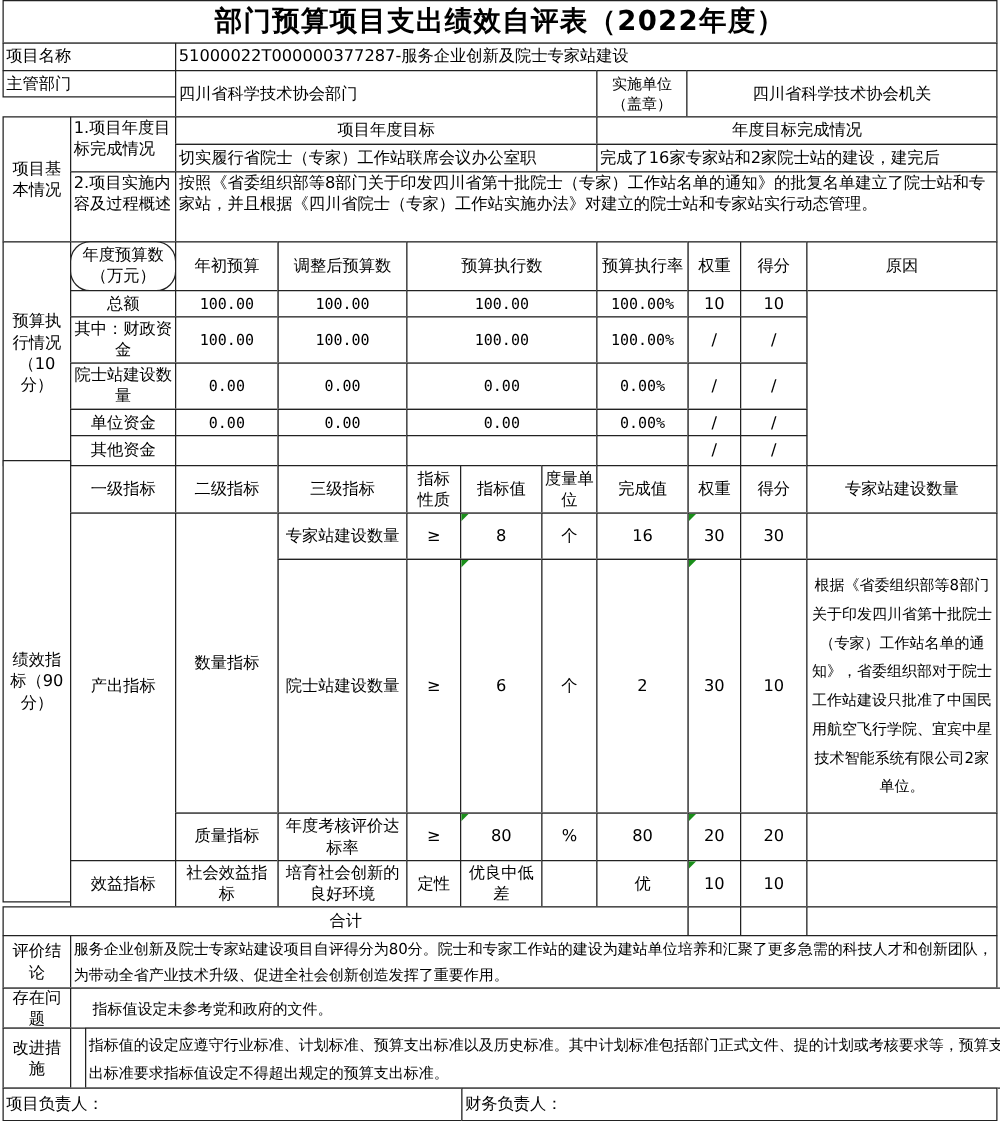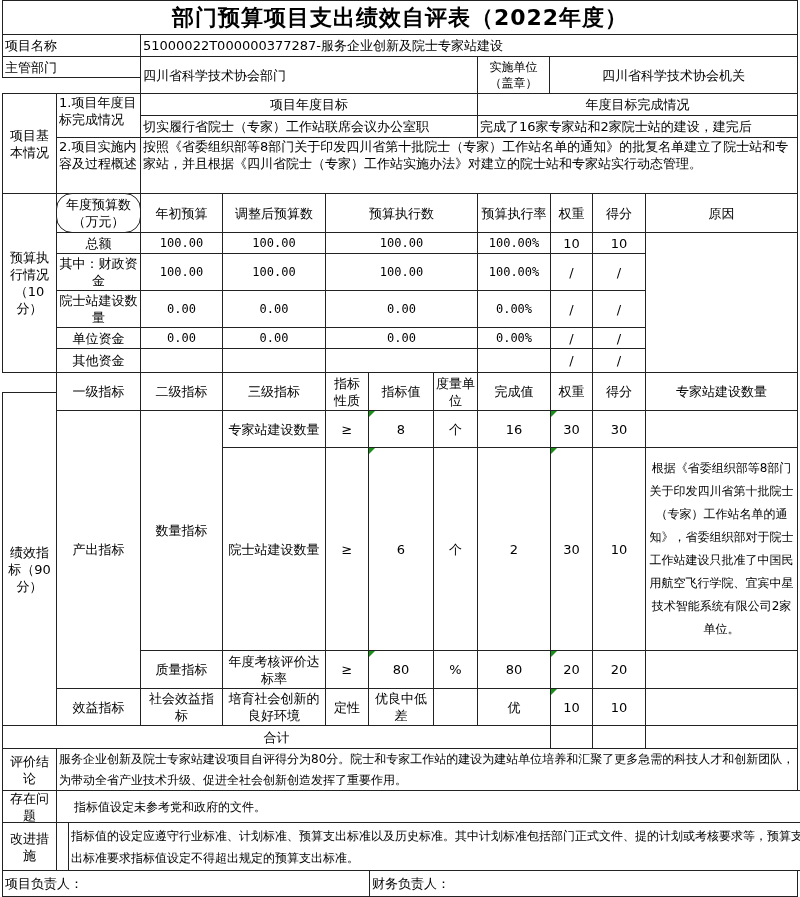--- a/index.html
+++ b/index.html
@@ -84,21 +84,21 @@
 <div class="c" style="left:592px;top:327px;width:54px;height:22px;">/</div>
 
 <div class="c" style="left:56px;top:348px;width:85px;height:25px;">其他资金</div>
 <div class="c num" style="left:140px;top:348px;width:83px;height:25px;"></div>
 <div class="c num" style="left:222px;top:348px;width:104px;height:25px;"></div>
 <div class="c num" style="left:325px;top:348px;width:153px;height:25px;"></div>
 <div class="c num" style="left:477px;top:348px;width:74px;height:25px;"></div>
 <div class="c" style="left:550px;top:348px;width:43px;height:25px;">/</div>
 <div class="c" style="left:592px;top:348px;width:54px;height:25px;">/</div>
 
-<div class="c" style="left:2px;top:392px;width:55px;height:354px;">绩效指标（90分）</div>
+<div class="c" style="left:2px;top:368px;width:55px;height:354px;">绩效指标（90分）</div>
 
 <div class="c" style="left:56px;top:372px;width:85px;height:39px;">一级指标</div>
 <div class="c" style="left:140px;top:372px;width:83px;height:39px;">二级指标</div>
 <div class="c" style="left:222px;top:372px;width:104px;height:39px;">三级指标</div>
 <div class="c" style="left:325px;top:372px;width:44px;height:39px;">指标性质</div>
 <div class="c" style="left:368px;top:372px;width:66px;height:39px;">指标值</div>
 <div class="c" style="left:433px;top:372px;width:45px;height:39px;">度量单位</div>
 <div class="c" style="left:477px;top:372px;width:74px;height:39px;">完成值</div>
 <div class="c" style="left:550px;top:372px;width:43px;height:39px;">权重</div>
 <div class="c" style="left:592px;top:372px;width:54px;height:39px;">得分</div>

